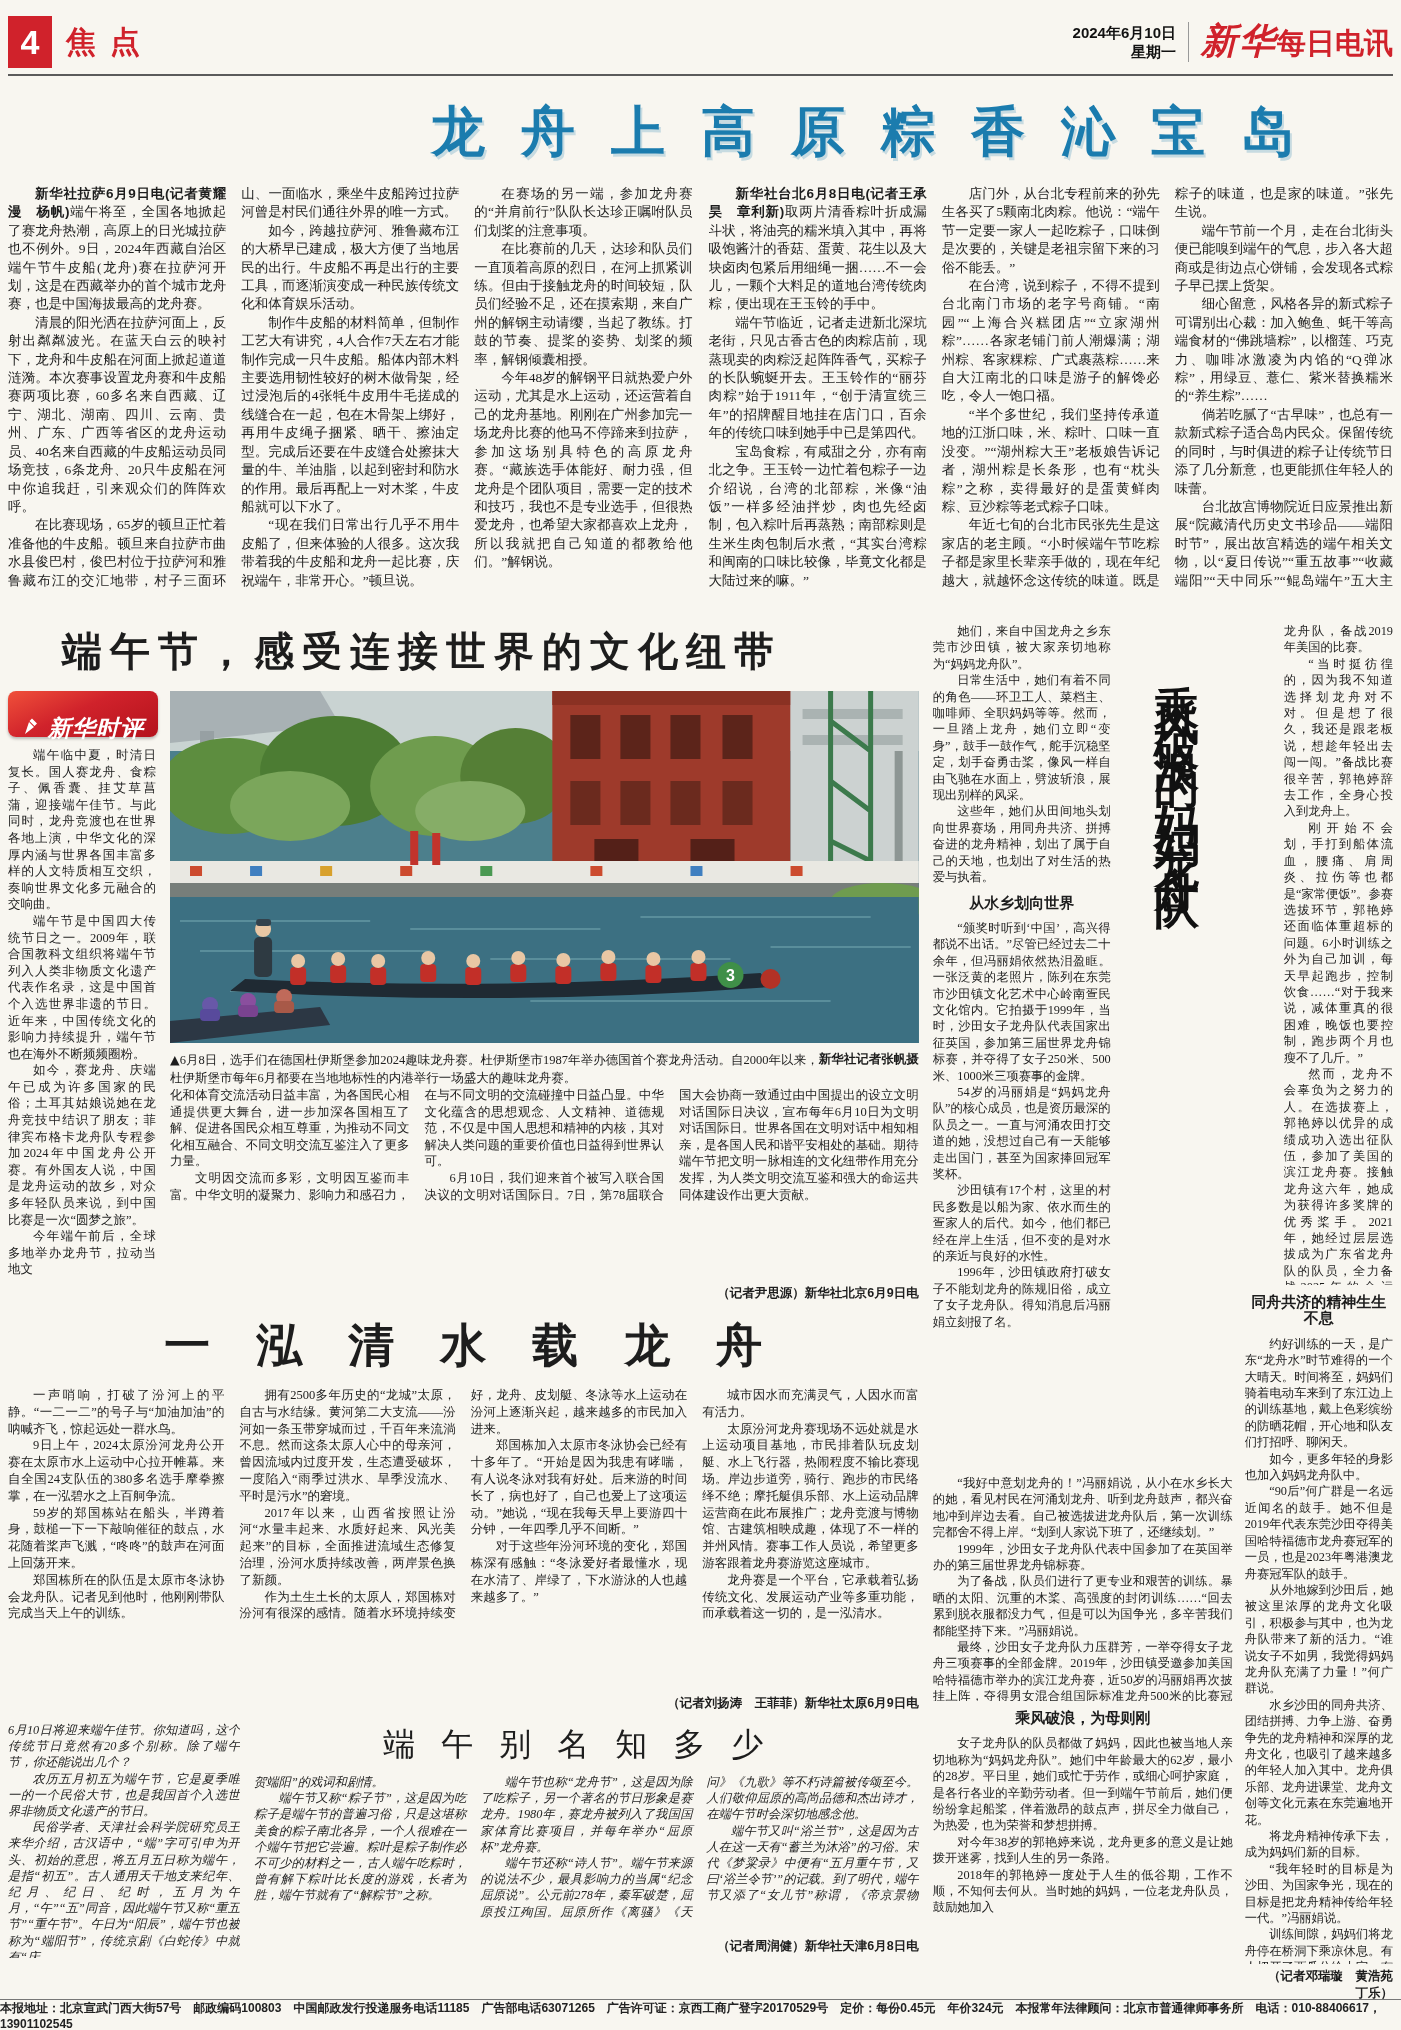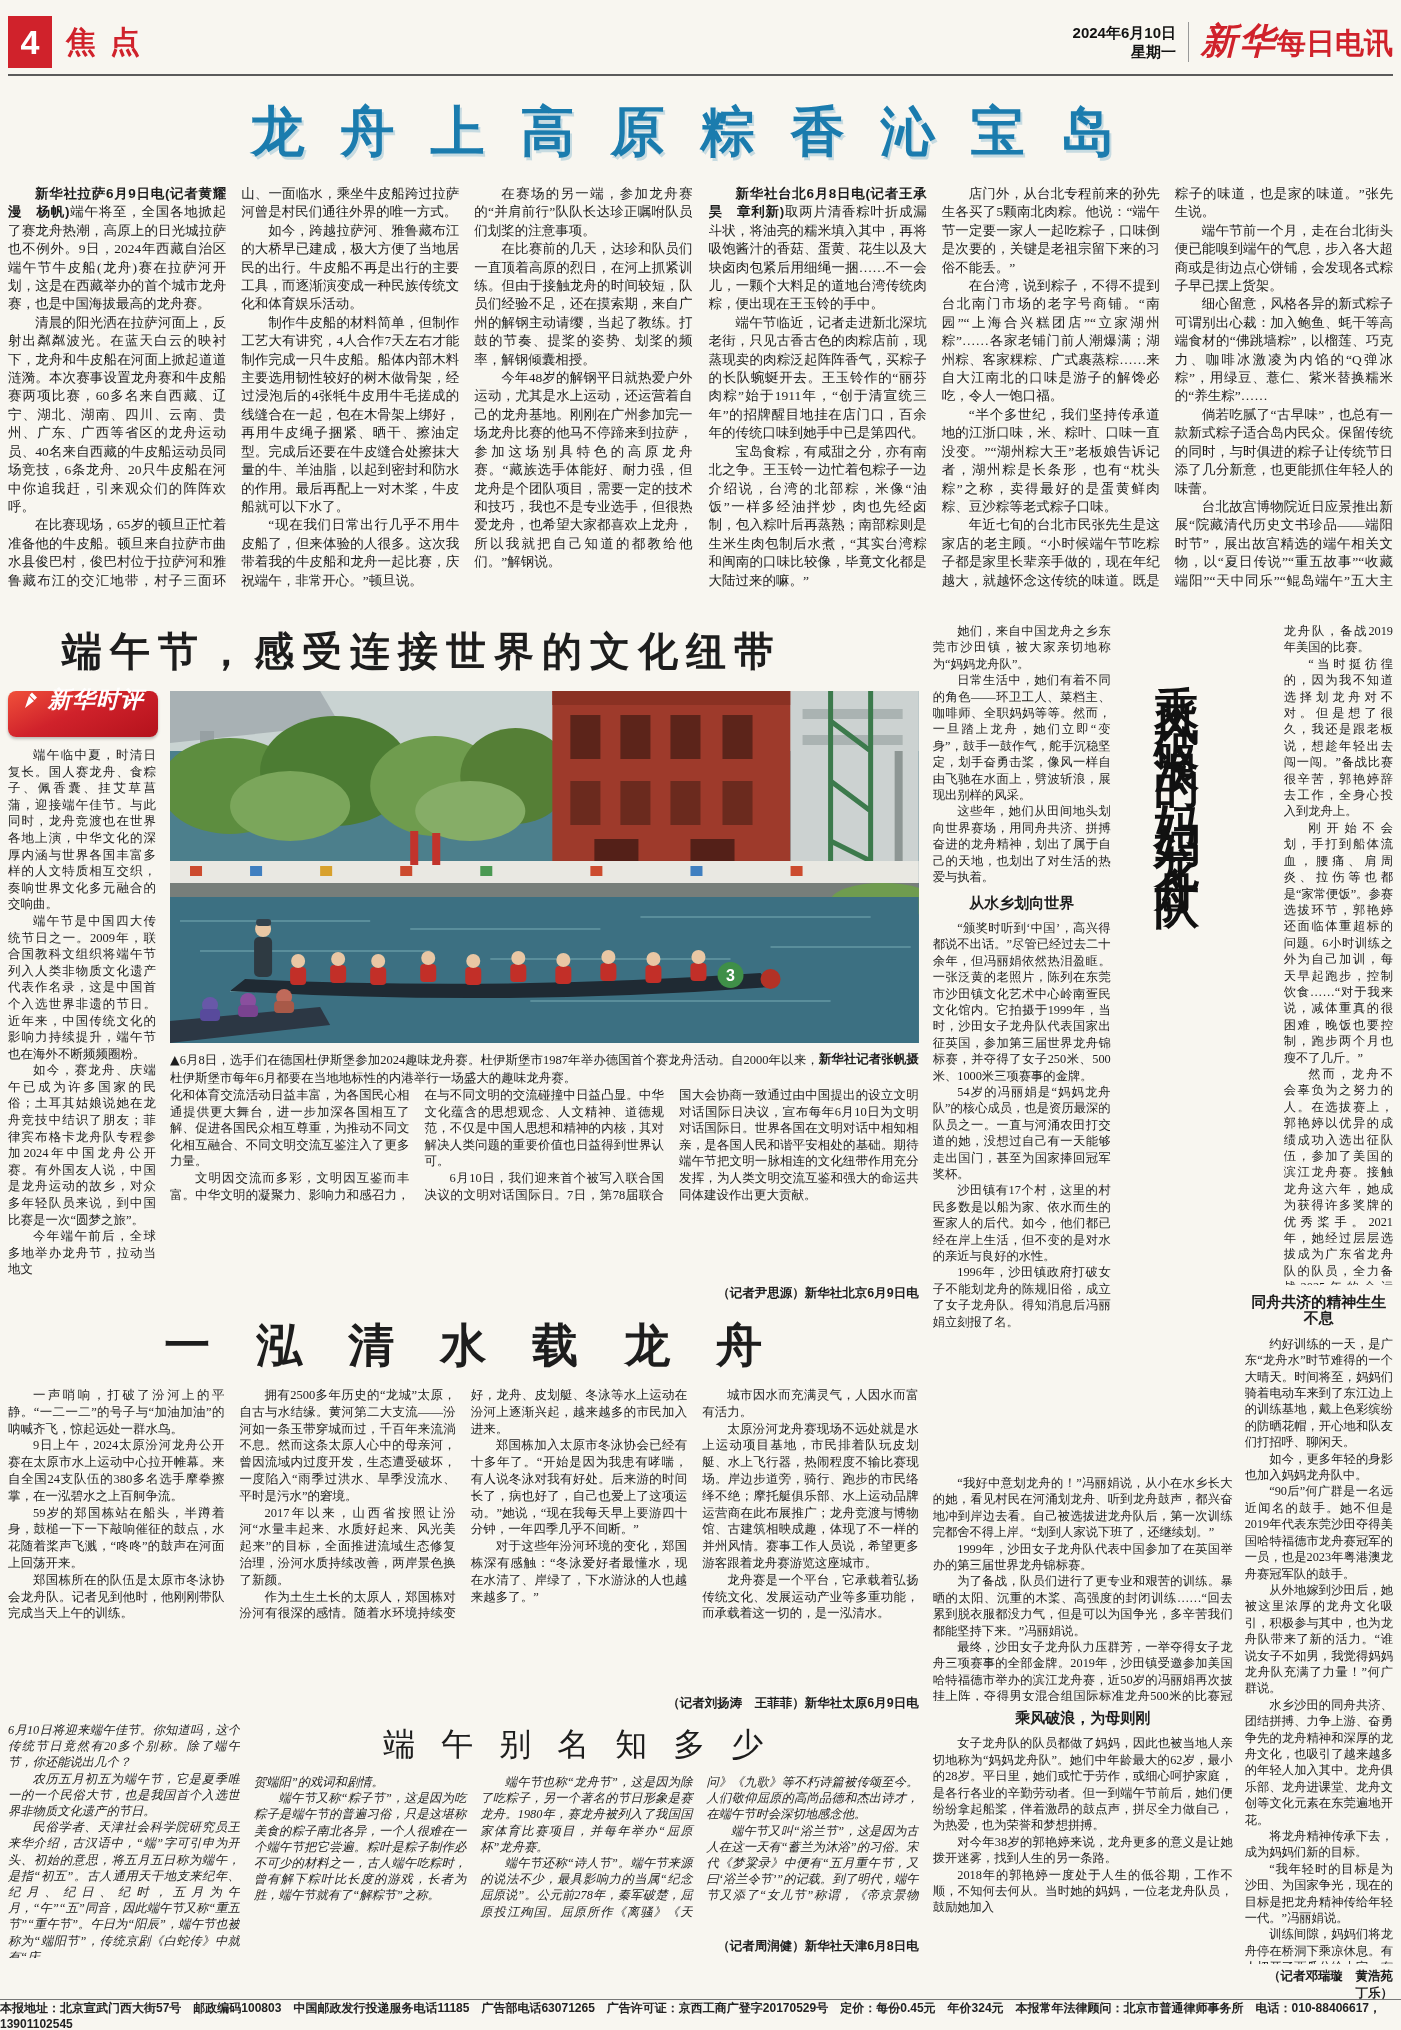--- a/index.html
+++ b/index.html
@@ -17,39 +17,39 @@
   .section{color:#d0222b;font-weight:bold;font-size:30px;letter-spacing:14px;
     font-family:"Liberation Sans","DejaVu Sans",sans-serif;}
   .hdr-right{display:flex;align-items:center;gap:12px;padding-bottom:2px;}
   .dateblock{text-align:right;font-family:"Liberation Sans","DejaVu Sans",sans-serif;font-weight:bold;font-size:15px;line-height:19px;color:#111;}
   .vline{width:1px;height:40px;background:#999;}
   .masthead{color:#d0222b;font-weight:bold;white-space:nowrap;}
   .masthead .script{font-size:36px;font-style:italic;letter-spacing:2px;}
   .masthead .rest{font-size:29px;font-family:"Liberation Sans","DejaVu Sans",sans-serif;}
   .hdr-rule{border:none;border-top:2px solid #5b5b5b;margin:6px 0 0 0;}
   
-  .top-headline{display:flex;justify-content:center;padding:20px 62px 6px 62px;}
+  .top-headline{display:flex;justify-content:flex-end;padding:20px 62px 6px 62px;}
   .top-headline span{font-size:54px;font-weight:bold;letter-spacing:36px;color:#1b7cae;
     text-shadow:2px 3px 0 rgba(27,124,174,.22);white-space:nowrap;}
   .top-cols{display:flex;gap:16px;height:422px;margin-top:10px;}
   .colgroup{flex:1;column-gap:15px;text-align:justify;font-size:13.5px;line-height:18.4px;overflow:hidden;height:100%;}
   .c3{column-count:3;}
   .para,.colgroup p{margin:0;text-indent:2em;}
   .dateline{font-weight:bold;font-family:"Liberation Sans","DejaVu Sans",sans-serif;}
   
   .lower{display:flex;gap:14px;margin-top:16px;}
   .left-stack{width:912px;}
   .mama{width:461px;height:1396px;display:flex;gap:12px;}
   
   .mid-h2{font-size:40px;font-weight:bold;letter-spacing:8px;padding-left:54px;line-height:58px;white-space:nowrap;}
   .mid-body{display:flex;gap:14px;margin-top:10px;}
   .pingcol{width:148px;font-size:12.5px;line-height:16.6px;text-align:justify;}
   .badge{height:46px;width:150px;border-radius:8px;margin-bottom:10px;
     background:linear-gradient(155deg,#f0503a 0%,#d0222b 45%,#b4121c 100%);
-    display:flex;align-items:flex-start;justify-content:center;gap:6px;color:#fff;
+    display:flex;align-items:flex-end;justify-content:center;gap:6px;color:#fff;
     box-shadow:0 2px 3px rgba(0,0,0,.25);}
   .badge-label{font-style:italic;font-weight:bold;font-size:23px;letter-spacing:1px;
     font-family:"Liberation Sans","DejaVu Sans",sans-serif;}
   .ping-text{height:556px;overflow:hidden;}
   .photowrap{flex:1;}
   .photo{height:352px;position:relative;overflow:hidden;background:#4c7f8c;}
   .caption{font-size:12.5px;line-height:17.5px;margin-top:8px;text-align:justify;}
   .caption .tri{font-family:"DejaVu Sans",sans-serif;}
   .credit{font-weight:bold;font-family:"Liberation Sans","DejaVu Sans",sans-serif;float:right;}
   .ping-cols{column-count:3;column-gap:15px;height:196px;overflow:hidden;margin-top:0;

